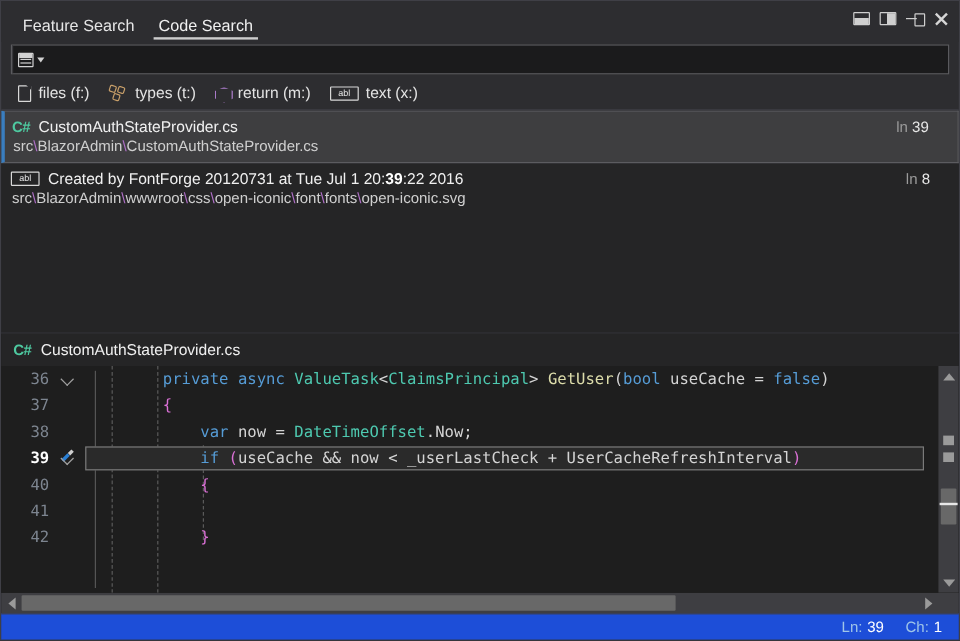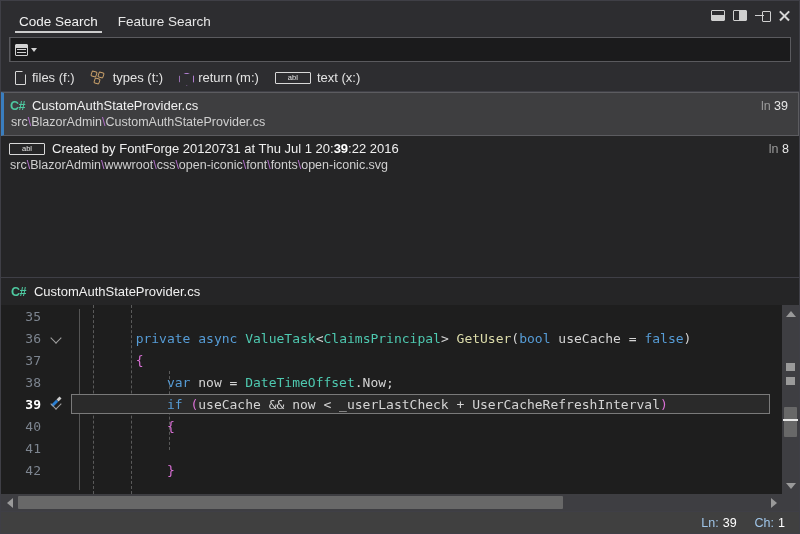--- a/index.html
+++ b/index.html
@@ -156,21 +156,21 @@
     width: 13px; height: 14px; position:relative;
   }
   .ic-members::before{
     content:""; position:absolute; left:0;top:2px;
     width:13px;height:11px;
     border:1.5px solid #b07fd0;
     border-radius:1px;
     clip-path: polygon(50% 0,100% 26%,100% 74%,50% 100%,0 74%,0 26%);
   }
   .ic-text {
-    width: 36px; height: 12px;
+    width: 24px; height: 12px;
     border: 1.4px solid #d8d8d8; border-radius:1px;
     font-size: 7.5px; color:#e6e6e6;
     display:flex;align-items:center;justify-content:center;
     letter-spacing:0px; font-family:"Liberation Sans",sans-serif;
   }
 
   
   .results {
     background: #252526;
     border-top: 1px solid #3f3f46;
@@ -201,21 +201,21 @@
   }
   .res-line2 .sep { color:#b06fc8; }
   .res-line2 .seg { color:#cfcfcf; }
   .hl { color:#ffffff; font-weight:bold; }
   .ic-cs {
     color:#4ec9a0; font-size:12.5px; font-weight:bold;
     font-family:"Liberation Sans",sans-serif;
     letter-spacing:-0.5px;
   }
   .res-ln {
-    position:absolute; right:10px; top:6px;
+    position:absolute; right:24px; top:6px;
     font-size:12.5px; color:#9b9b9b;
   }
   .res-ln b { color:#e8e8e8; font-weight:normal; }
 
   
   .preview {
     flex: 0 0 234px;
     display:flex; flex-direction:column;
     background:#1e1e1e;
     border-top: 1px solid #3f3f46;
@@ -307,39 +307,39 @@
     flex:0 0 17px; display:flex; background:#3e3e42;
   }
   .hs-arrow { width:17px; display:flex;align-items:center;justify-content:center;}
   .tri-lt { width:0;height:0;border-top:5px solid transparent;border-bottom:5px solid transparent;border-right:6px solid #9a9a9a;}
   .tri-rt { width:0;height:0;border-top:5px solid transparent;border-bottom:5px solid transparent;border-left:6px solid #9a9a9a;}
   .hs-track { flex:1 1 auto; position:relative; }
   .hs-thumb { position:absolute; top:2px; bottom:2px; left:0; background:#686868; border-radius:1px;}
 
   
   .statusbar {
-    flex:0 0 22px; background:#404040;
+    flex:0 0 22px; background:#1d4ed8;
     display:flex; align-items:center; justify-content:flex-end;
     gap:18px; padding-right:14px;
     color:#d0d0d0; font-size:12.5px;
     border-top:1px solid #3f3f46;
   }
   .statusbar .lbl { color:#9fc5e8; }
   .statusbar .val { color:#ffffff; }
   .stat-item { display:flex; gap:4px; }
 </style>
 </head>
 <body>
 
 <div id="app">
 
   <div class="titlebar">
     <div class="tabs">
+      <div class="tab inactive">Feature Search</div>
       <div class="tab active">Code Search</div>
-      <div class="tab inactive">Feature Search</div>
     </div>
     <div class="winbtns">
       <div class="winbtn">
         <span class="ic-hsplit"></span>
       </div>
       <div class="winbtn">
         <span class="ic-vsplit"></span>
       </div>
       <div class="winbtn">
         <span class="ic-pin"></span>
@@ -394,21 +394,21 @@
       </div>
       <div class="res-ln">
         <span>ln</span>
         <b>39</b>
       </div>
     </div>
 
     <div class="result">
       <div class="res-line1">
         <span class="ic-text">abl</span>
-        <span><span>Created by FontForge 20120731 at Thu Jul  1 20:</span><span class="hl">39</span><span>:22 2016</span></span>
+        <span><span>Created by FontForge 20120731 at Tue Jul  1 20:</span><span class="hl">39</span><span>:22 2016</span></span>
       </div>
       <div class="res-line2">
         <span class="seg">src</span><span class="sep">\</span><span class="seg">BlazorAdmin</span><span class="sep">\</span><span class="seg">wwwroot</span><span class="sep">\</span><span class="seg">css</span><span class="sep">\</span><span class="seg">open-iconic</span><span class="sep">\</span><span class="seg">font</span><span class="sep">\</span><span class="seg">fonts</span><span class="sep">\</span><span class="seg">open-iconic.svg</span>
       </div>
       <div class="res-ln">
         <span>ln</span>
         <b>8</b>
       </div>
     </div>
 
@@ -422,21 +422,20 @@
 
     <div class="editor-wrap">
       <div class="codearea">
         <div class="indentguides">
           <div class="iguide" style="left:92px;"></div>
           <div class="iguide" style="left:130px;"></div>
           <div class="iguide" style="left:168px; top:66px; bottom:44px;"></div>
         </div>
         <div class="vbar" style="left:78px; top:4px; bottom:4px;"></div>
         <div id="code-lines">
-            <div class="cline"><span class="lnum">35</span><span class="foldcol"></span><span class="ctext" style="position: relative;"></span></div>
             <div class="cline"><span class="lnum">36</span><span class="foldcol"><span class="chev"></span></span><span class="ctext" style="position: relative;"><span class="pl">        </span><span class="kw">private</span><span class="pl"> </span><span class="kw">async</span><span class="pl"> </span><span class="type">ValueTask</span><span class="pl">&lt;</span><span class="type">ClaimsPrincipal</span><span class="pl">&gt; </span><span class="fn">GetUser</span><span class="pl">(</span><span class="kw">bool</span><span class="pl"> useCache = </span><span class="kw">false</span><span class="pl">)</span></span></div>
             <div class="cline"><span class="lnum">37</span><span class="foldcol"></span><span class="ctext" style="position: relative;"><span class="pl">        </span><span class="br">{</span></span></div>
             <div class="cline"><span class="lnum">38</span><span class="foldcol"></span><span class="ctext" style="position: relative;"><span class="pl">            </span><span class="kw">var</span><span class="pl"> now = </span><span class="type">DateTimeOffset</span><span class="pl">.Now;</span></span></div>
             <div class="cline current"><span class="lnum">39</span><span class="penicon"><svg width="13" height="14" viewBox="0 0 13 14">
                   <path d="M10.5 0.5 L12.5 2.5 L9.5 5.5 L7.5 3.5 Z" fill="#cfcfcf"></path>
                   <path d="M7.2 3.8 L9.2 5.8 L4.2 10.8 A2.8 2.8 0 0 1 2.2 8.8 Z" fill="#2a7fd4"></path>
                 </svg></span><span class="foldcol"><span class="chev"></span></span><span class="ctext-box"></span><span class="ctext" style="position: relative;"><span class="pl">            </span><span class="kw">if</span><span class="pl"> </span><span class="br">(</span><span class="pl">useCache &amp;&amp; now &lt; _userLastCheck + UserCacheRefreshInterval</span><span class="br">)</span></span></div>
             <div class="cline"><span class="lnum">40</span><span class="foldcol"></span><span class="ctext" style="position: relative;"><span class="pl">            </span><span class="br">{</span></span></div>
             <div class="cline"><span class="lnum">41</span><span class="foldcol"></span></div>
             <div class="cline"><span class="lnum">42</span><span class="foldcol"></span><span class="ctext" style="position: relative;"><span class="pl">            </span><span class="br">}</span></span></div>

